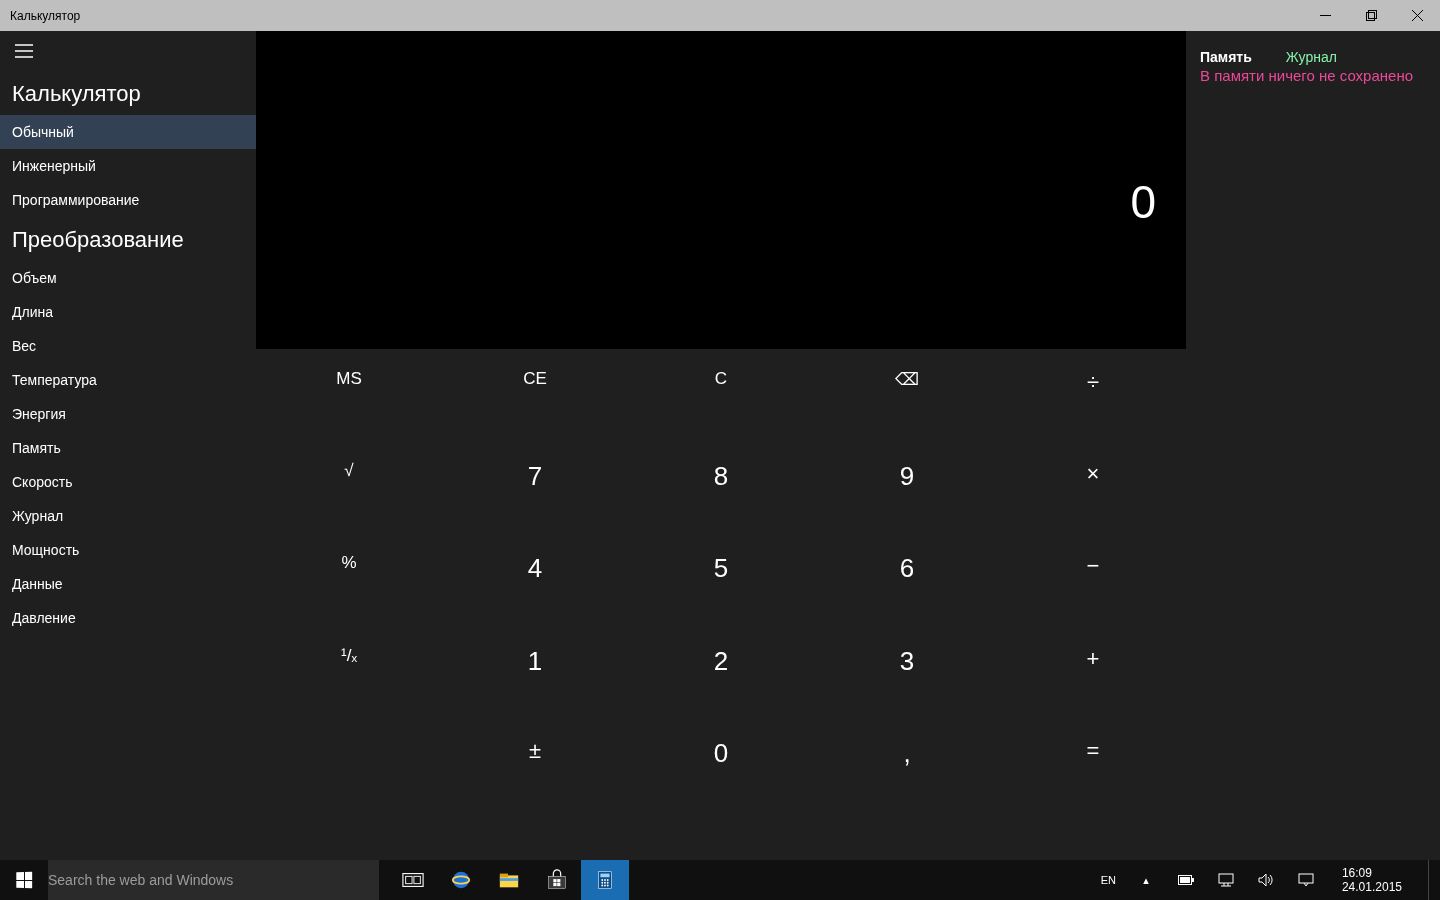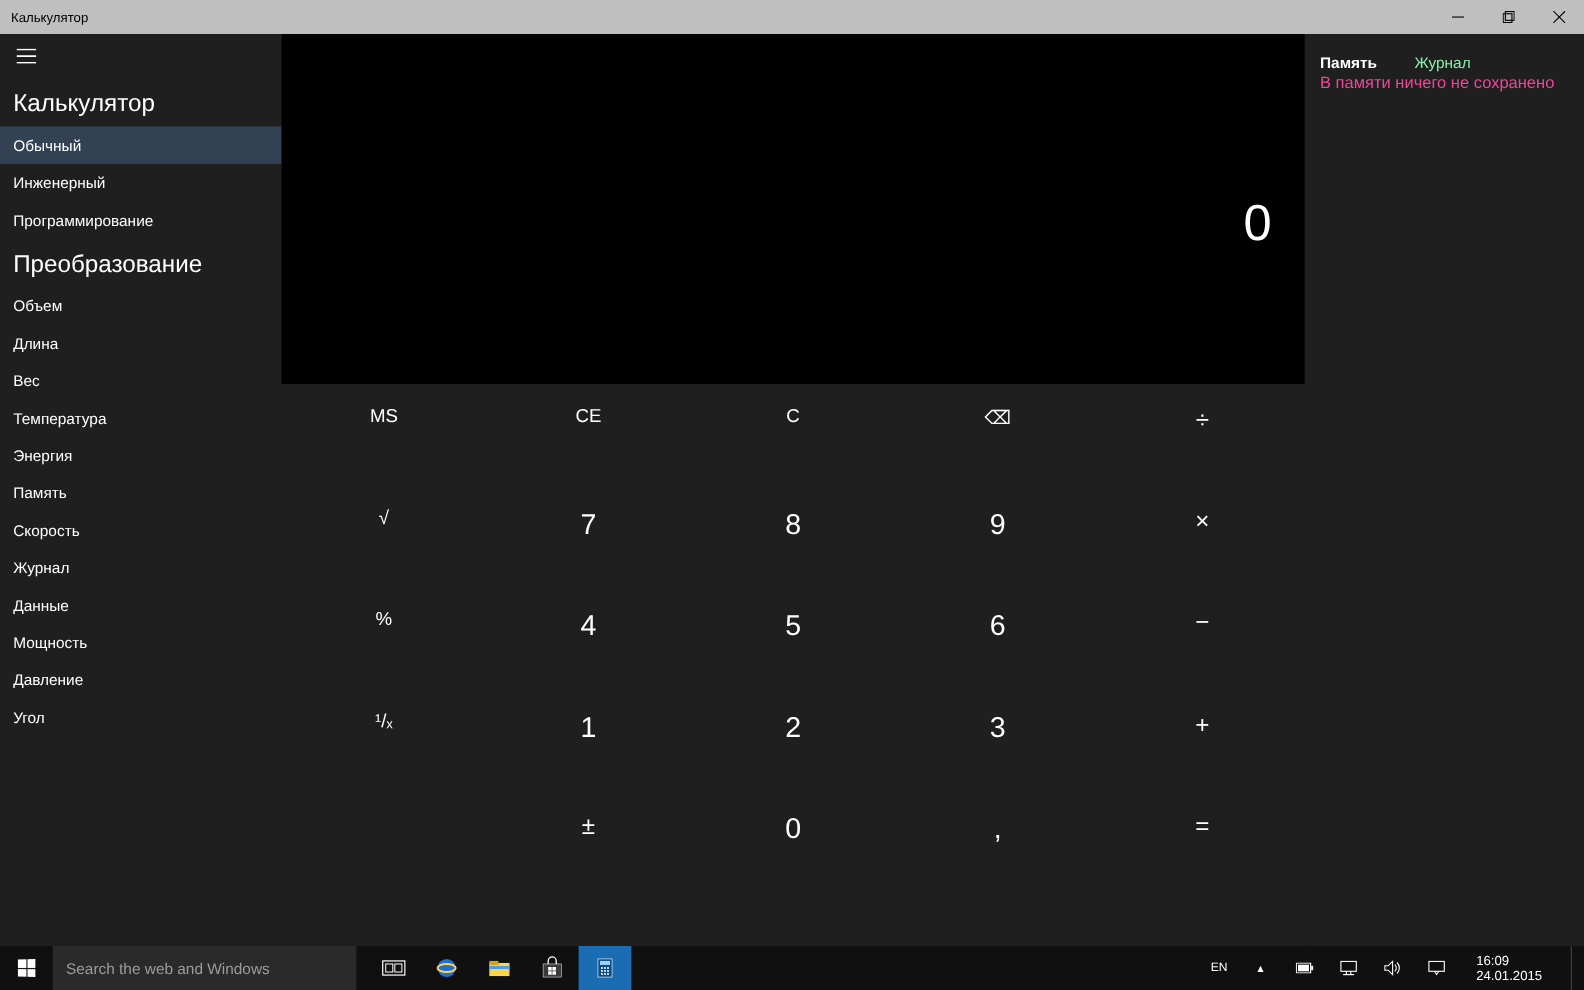--- a/index.html
+++ b/index.html
@@ -37,21 +37,21 @@
 .tab { cursor: pointer; }
 .tab.active { font-weight: 600; color: #fff; }
 .tab.inactive { color: #86efac; }
 .empty-text { font-size: 15px; color: #ec4899; line-height: 1.4; }
 
 
 .taskbar { height: 40px; background: #101010; display: flex; align-items: center; color: #fff; font-size: 13px; }
 .start-btn { width: 48px; height: 40px; display: flex; align-items: center; justify-content: center; cursor: pointer; }
 .win-logo { width: 16px; height: 16px; display: grid; grid-template-columns: 1fr 1fr; grid-template-rows: 1fr 1fr; gap: 1px; transform: perspective(40px) rotateY(-8deg); }
 .win-logo span { background: #fff; }
-.search-box { width: 276px; height: 40px; background: #2a2a2a; display: flex; align-items: center; padding-left: 12px; color: #9c9c9c; cursor: text; font-size: 14px; }
+.search-box { width: 331px; height: 40px; background: #2a2a2a; display: flex; align-items: center; padding-left: 0; color: #9c9c9c; cursor: text; font-size: 14px; }
 .task-icn { width: 48px; height: 40px; display: flex; align-items: center; justify-content: center; cursor: pointer; }
 .task-icn.active { background: #1a6db3; }
 .task-icn svg { width: 22px; height: 22px; }
 .spacer { flex: 1; }
 .tray { display: flex; align-items: center; gap: 20px; padding-right: 4px; color: #fff; font-size: 11px; }
 .tray-icn { cursor: pointer; display: flex; align-items: center; justify-content: center; width: 20px; height: 40px; }
 .clock { text-align: left; line-height: 1.2; padding: 0 6px; cursor: pointer; font-size: 12px; }
 .show-desktop { width: 8px; height: 40px; border-left: 1px solid #444; cursor: pointer; }
 </style>
 </head>
@@ -95,24 +95,23 @@
     <div class="side-item"><span>Программирование</span></div>
     <div class="side-title">Преобразование</div>
     <div class="side-item"><span>Объем</span></div>
     <div class="side-item"><span>Длина</span></div>
     <div class="side-item"><span>Вес</span></div>
     <div class="side-item"><span>Температура</span></div>
     <div class="side-item"><span>Энергия</span></div>
     <div class="side-item"><span>Память</span></div>
     <div class="side-item"><span>Скорость</span></div>
     <div class="side-item"><span>Журнал</span></div>
+    <div class="side-item"><span>Мощность</span></div>
     <div class="side-item"><span>Данные</span></div>
-    <div class="side-item"><span>Мощность</span></div>
     <div class="side-item"><span>Давление</span></div>
-    <div class="side-item"><span>Угол</span></div>
   </div>
 
   <div class="center">
     <div class="display">
       <div class="display-value">0</div>
     </div>
     <div class="keypad">
       <div class="key small">
           <span>MS</span>
         </div>

